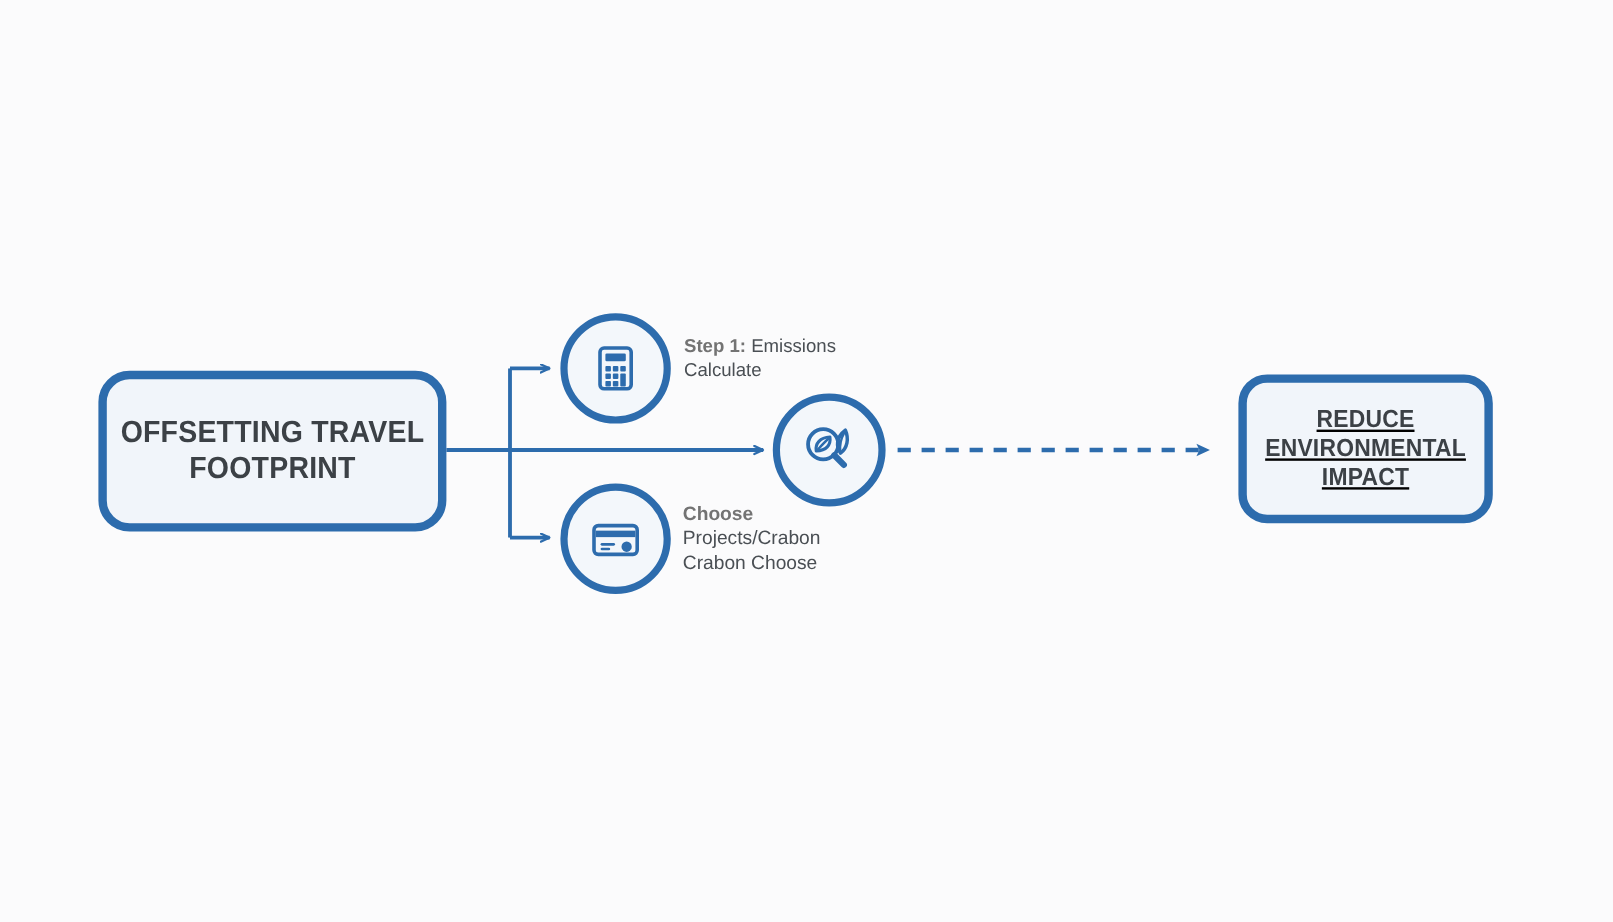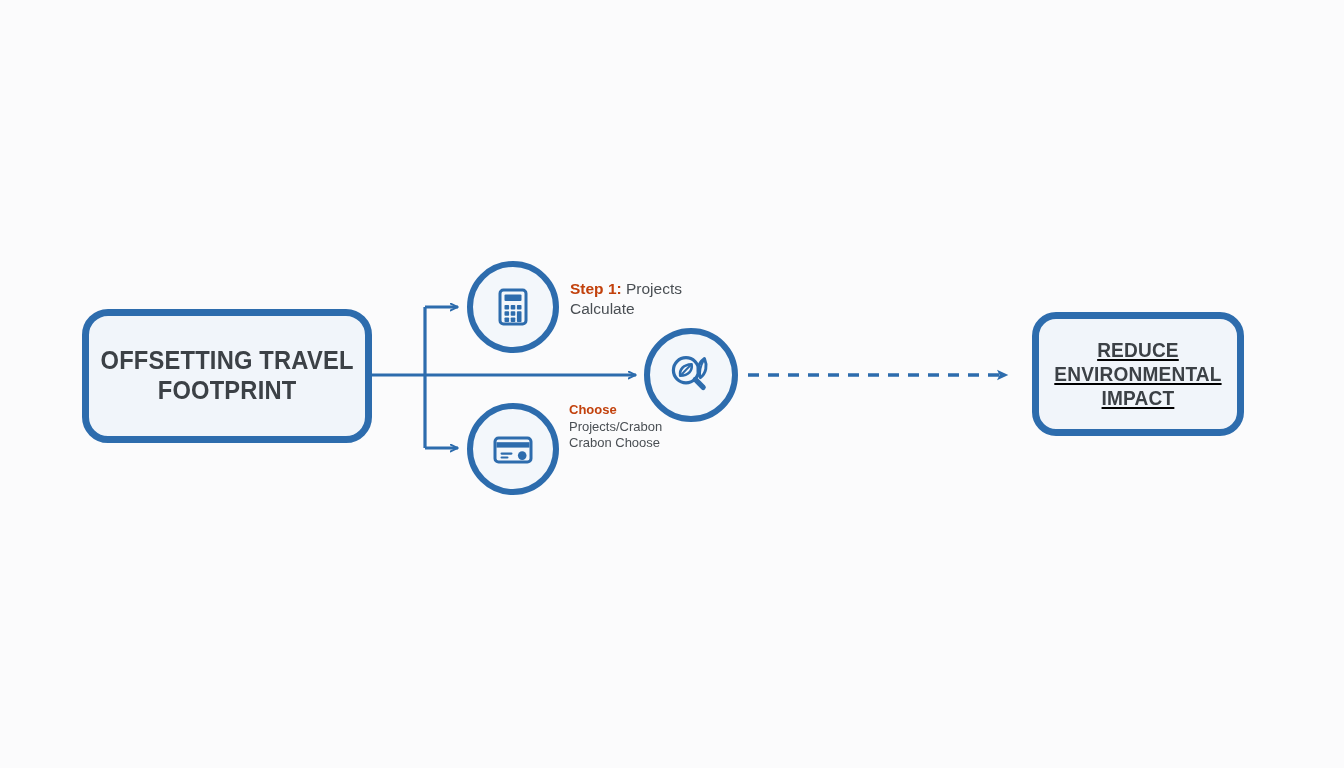--- a/index.html
+++ b/index.html
@@ -71,24 +71,24 @@
   #circle-offset     { left: 644px; top: 328px; width: 94px; height: 94px; }
 
   
   .step-label {
     position: absolute;
     color: #4a4f54;
     line-height: 1.28;
   }
   .step-label .strong {
     font-weight: bold;
-    color: #c2410c;
+    color: #737373;
   }
   #label-step1 { left: 570px; top: 279px; width: 180px; font-size: 15.5px; }
-  #label-step2 { left: 569px; top: 402px; width: 190px; font-size: 13px; }
+  #label-step2 { left: 569px; top: 419px; width: 190px; font-size: 16px; }
   #label-step3 {
     left: 746px; top: 418px; width: 170px;
     font-size: 16px; text-align: center;
   }
   #label-step3 .strong { font-size: 16.5px; }
   #label-step3 .sub { display: block; }
 
   
   #connectors { position: absolute; left: 0; top: 0; }
 </style>
@@ -177,21 +177,21 @@
       <circle cx="23" cy="23.2" r="12.6" fill="none" stroke="#2d6cad" stroke-width="3.2"></circle>
 
       <path d="M17.2,28.8 C16.2,22.4 20.4,17.6 28.6,17.2 C29.6,23.8 25.6,28.6 17.2,28.8 Z" fill="none" stroke="#2d6cad" stroke-width="2.6" stroke-linejoin="round"></path>
       <path d="M18.2,28.0 C21.6,24.2 24.8,20.8 27.9,18.0" fill="none" stroke="#2d6cad" stroke-width="2" stroke-linecap="round"></path>
 
       <path d="M32.3,32.4 L40.2,40.4" fill="none" stroke="#2d6cad" stroke-width="5.2" stroke-linecap="round"></path>
     </svg>
   </div>
 
   <div class="step-label" id="label-step1">
-    <span class="strong">Step 1:</span><span> Projects</span><br>
+    <span class="strong">Step 1:</span><span> Emissions</span><br>
     <span>Calculate</span>
   </div>
 
   <div class="step-label" id="label-step2">
     <span class="strong">Choose</span><br>
     <span>Projects/Crabon</span><br>
     <span>Crabon Choose</span>
   </div>
 
 

